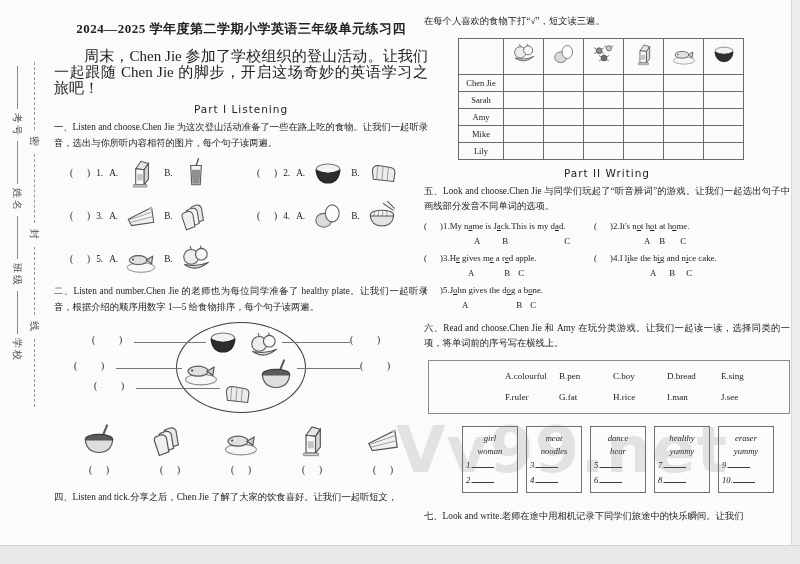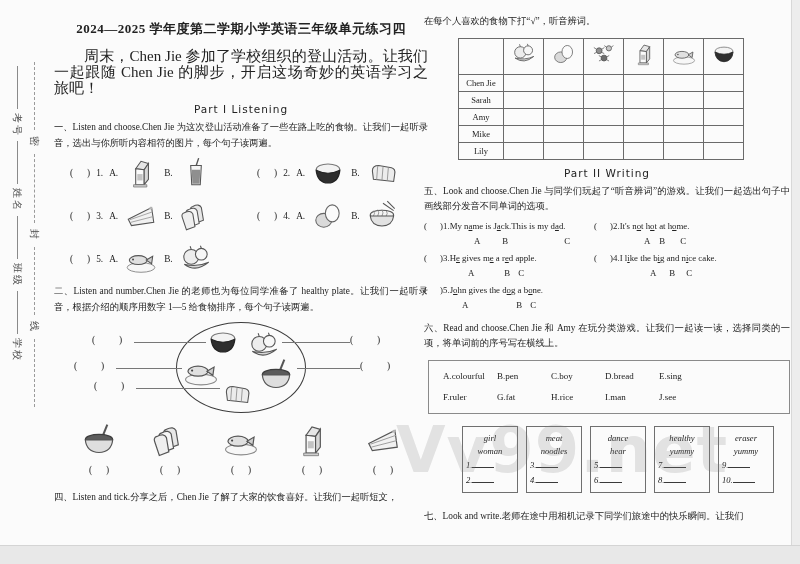--- a/index.html
+++ b/index.html
@@ -63,21 +63,21 @@
   .ul{text-decoration:underline;text-underline-offset:1px;}
   .opts{display:flex;margin-top:3px;}
   .opt{display:inline-block;}
   .oq1 .opt:nth-child(1){margin-left:50px;} .oq1 .opt:nth-child(2){margin-left:22px;} .oq1 .opt:nth-child(3){margin-left:56px;}
   .oq2 .opt:nth-child(1){margin-left:50px;} .oq2 .opt:nth-child(2){margin-left:9px;}  .oq2 .opt:nth-child(3){margin-left:15px;}
   .oq3 .opt:nth-child(1){margin-left:44px;} .oq3 .opt:nth-child(2){margin-left:30px;} .oq3 .opt:nth-child(3){margin-left:8px;}
   .oq4 .opt:nth-child(1){margin-left:56px;} .oq4 .opt:nth-child(2){margin-left:13px;} .oq4 .opt:nth-child(3){margin-left:11px;}
   .oq5 .opt:nth-child(1){margin-left:38px;} .oq5 .opt:nth-child(2){margin-left:48px;} .oq5 .opt:nth-child(3){margin-left:8px;}
   
   .wordbank{border:1px solid #8a8a8a;margin:8px 0 0 4px;padding:5px 14px;font-size:9px;}
-  .wb-row{display:flex;justify-content:flex-start;line-height:21px;}
+  .wb-row{display:flex;justify-content:flex-end;line-height:21px;}
   .wb-row span{min-width:54px;}
   .boxes{display:flex;gap:8px;margin:12px 0 0 38px;}
   .wbox{width:48px;border:1px solid #6f6f6f;padding:5px 3px 4px;font-size:8.6px;text-align:center;font-style:italic;}
   .wbox .word{display:block;line-height:13px;}
   .blankrow{text-align:left;line-height:15px;white-space:nowrap;}
   .bline{display:inline-block;width:22px;border-bottom:1px solid #3a3a3a;height:8px;}
   .sec7{margin-top:16px;}
   .sec4{margin-top:15px;}
 </style>
 </head>
@@ -321,21 +321,21 @@
               <circle cx="25.2" cy="8.6" r="1.3" fill="#b5b5b5"></circle>
             </svg></span>
         <span class="paren pre">(      )</span>
       </div>
     </div>
 
     <p class="instr sec4">四、Listen and tick.分享之后，Chen Jie 了解了大家的饮食喜好。让我们一起听短文，</p>
   </div>
 
   <div class="col-right">
-    <p class="instr" style="margin-top:6px">在每个人喜欢的食物下打“√”，听音辨词。</p>
+    <p class="instr" style="margin-top:6px">在每个人喜欢的食物下打“√”，短文读三遍。</p>
 
     <table class="foodtable">
       <tbody>
           <tr class="head">
         <td class="namecol"></td>
         <td class="fcell"><span class="icon i26"><svg viewBox="0 0 32 32">
                   <circle cx="11.5" cy="14" r="7" fill="#ededed" stroke="#555" stroke-width="1"></circle>
                   <circle cx="21" cy="11.5" r="5.5" fill="#f7f7f7" stroke="#555" stroke-width="1"></circle>
                   <path d="M11.5 7 l-1 -3 M21 6 l-.8 -2.5" stroke="#555" stroke-width="1"></path>
                   <path d="M5 21 Q16 29 28 19 Q17 24 5 21 Z" fill="#d8d8d8" stroke="#555" stroke-width="1"></path>

